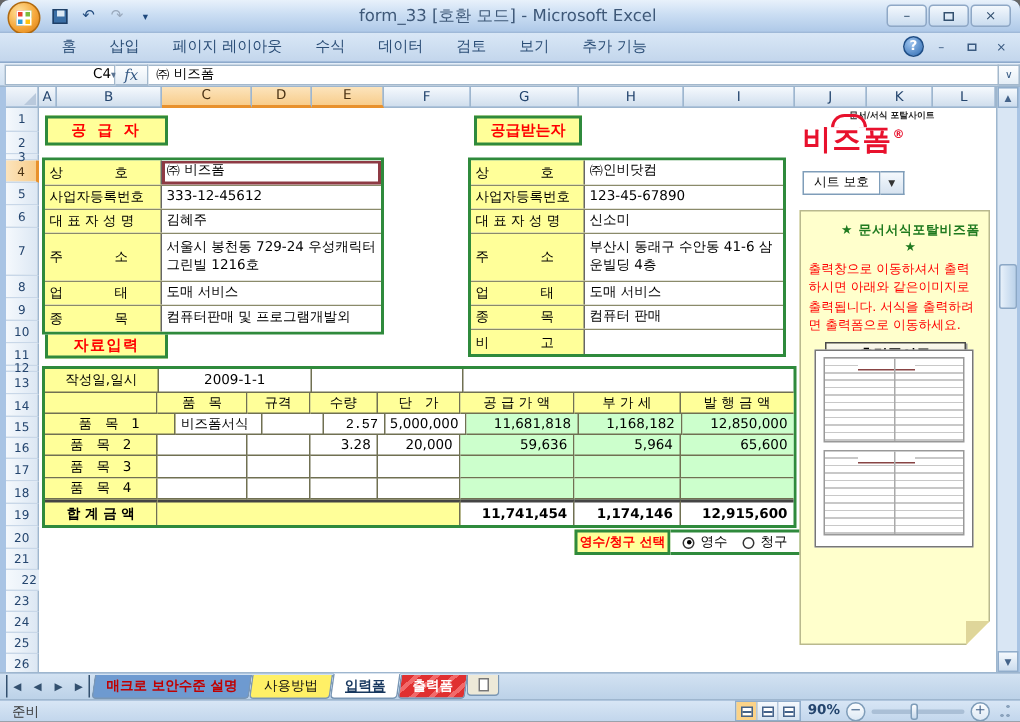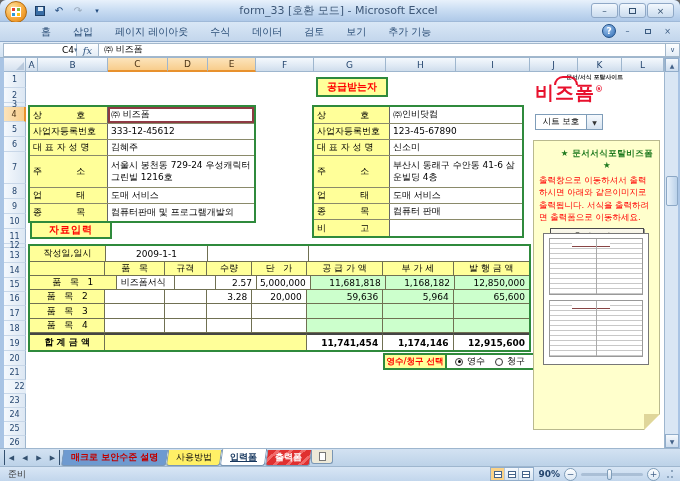--- a/index.html
+++ b/index.html
@@ -234,20 +234,21 @@
         <div class="rown" style="height: 14px; width: 22px;">21</div>
         <div class="rown" style="height: 14px; width: 32px;">22</div>
         <div class="rown" style="height: 14px; width: 22px;">23</div>
         <div class="rown" style="height: 14px; width: 22px;">24</div>
         <div class="rown" style="height: 14px; width: 22px;">25</div>
         <div class="rown" style="height: 14px; width: 22px;">26</div>
       </div>
 
     <div class="canvas">
 
+      <div class="secbox" style="left:4px;top:5px;width:82px;height:20px;">공  급  자</div>
       <div class="secbox" style="left:290px;top:5px;width:72px;height:20px;letter-spacing:0;">공급받는자</div>
       <div class="secbox" style="left:4px;top:148px;width:82px;height:19px;letter-spacing:1px;">자료입력</div>
 
       <div id="supplier-table" class="kvtable" style="left:2px;top:33px;width:228px;">
           <div class="kv-row" style="height: 17px;">
             <div class="kv-label" style="width: 78px;">상            호</div>
             <div class="kv-value selcell">㈜ 비즈폼</div>
           </div>
           <div class="kv-row" style="height: 16px;">
             <div class="kv-label" style="width: 78px;">사업자등록번호</div>
@@ -315,21 +316,21 @@
             <div class="dt-cell c-yel t-center" style="width: 46px;">수량</div>
             <div class="dt-cell c-yel t-center" style="width: 55px;">단   가</div>
             <div class="dt-cell c-yel t-center" style="width: 77px;">공 급 가 액</div>
             <div class="dt-cell c-yel t-center" style="width: 71px;">부 가 세</div>
             <div class="dt-cell c-yel t-center" style="width: 76px;">발 행 금 액</div>
           </div>
           <div class="dt-row" style="height: 14px;">
             <div class="dt-cell c-yel t-center" style="width: 89px;">품   목   1</div>
             <div class="dt-cell t-left" style="width: 60px;">비즈폼서식</div>
             <div class="dt-cell t-center" style="width: 42px;"></div>
-            <div class="dt-cell t-right" style="width: 42px;">2.57</div>
+            <div class="dt-cell t-right" style="width: 42px; font-family: Liberation Mono, monospace;">2.57</div>
             <div class="dt-cell t-right" style="width: 55px;">5,000,000</div>
             <div class="dt-cell c-grn t-right" style="width: 77px;">11,681,818</div>
             <div class="dt-cell c-grn t-right" style="width: 71px;">1,168,182</div>
             <div class="dt-cell c-grn t-right" style="width: 76px;">12,850,000</div>
           </div>
           <div class="dt-row" style="height: 14px;">
             <div class="dt-cell c-yel t-center" style="width: 76px;">품   목   2</div>
             <div class="dt-cell t-left" style="width: 60px;"></div>
             <div class="dt-cell t-center" style="width: 42px;"></div>
             <div class="dt-cell t-right" style="width: 46px;">3.28</div>

